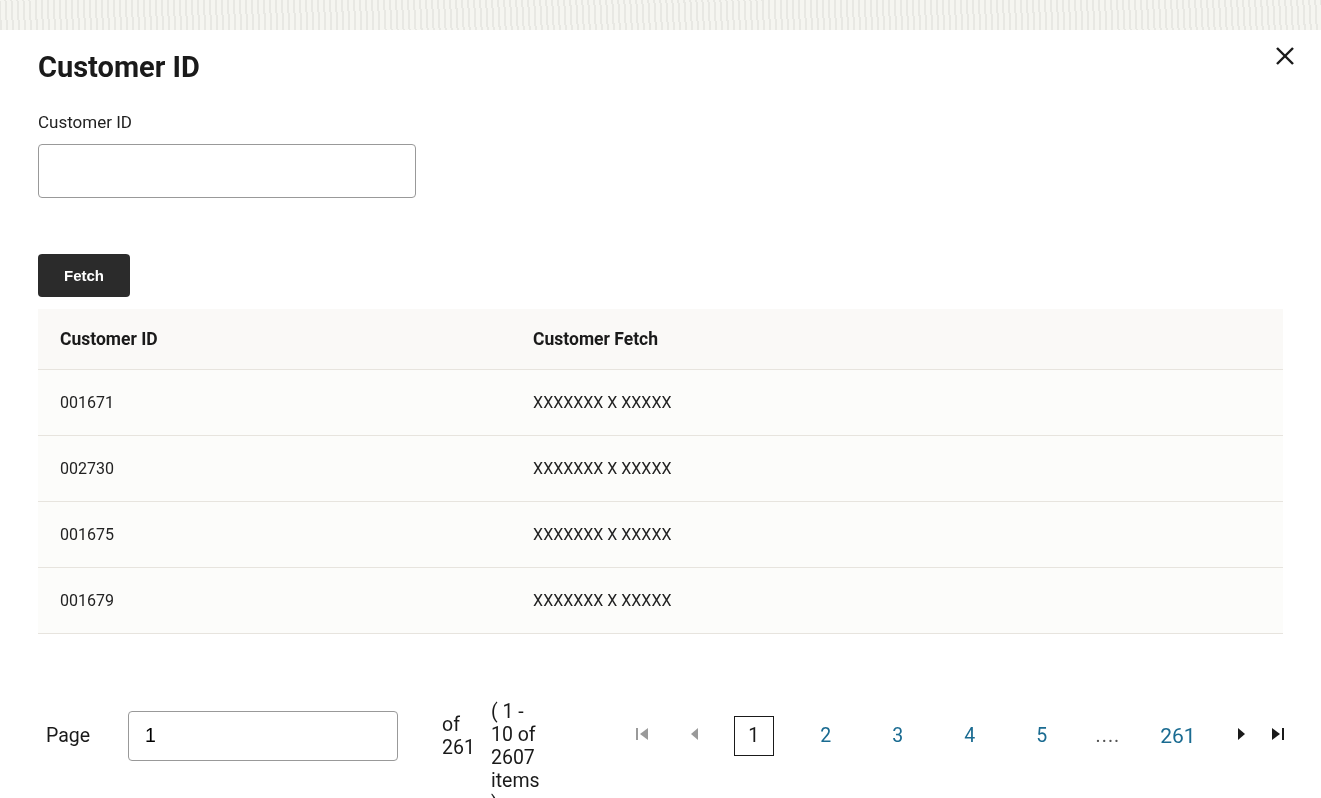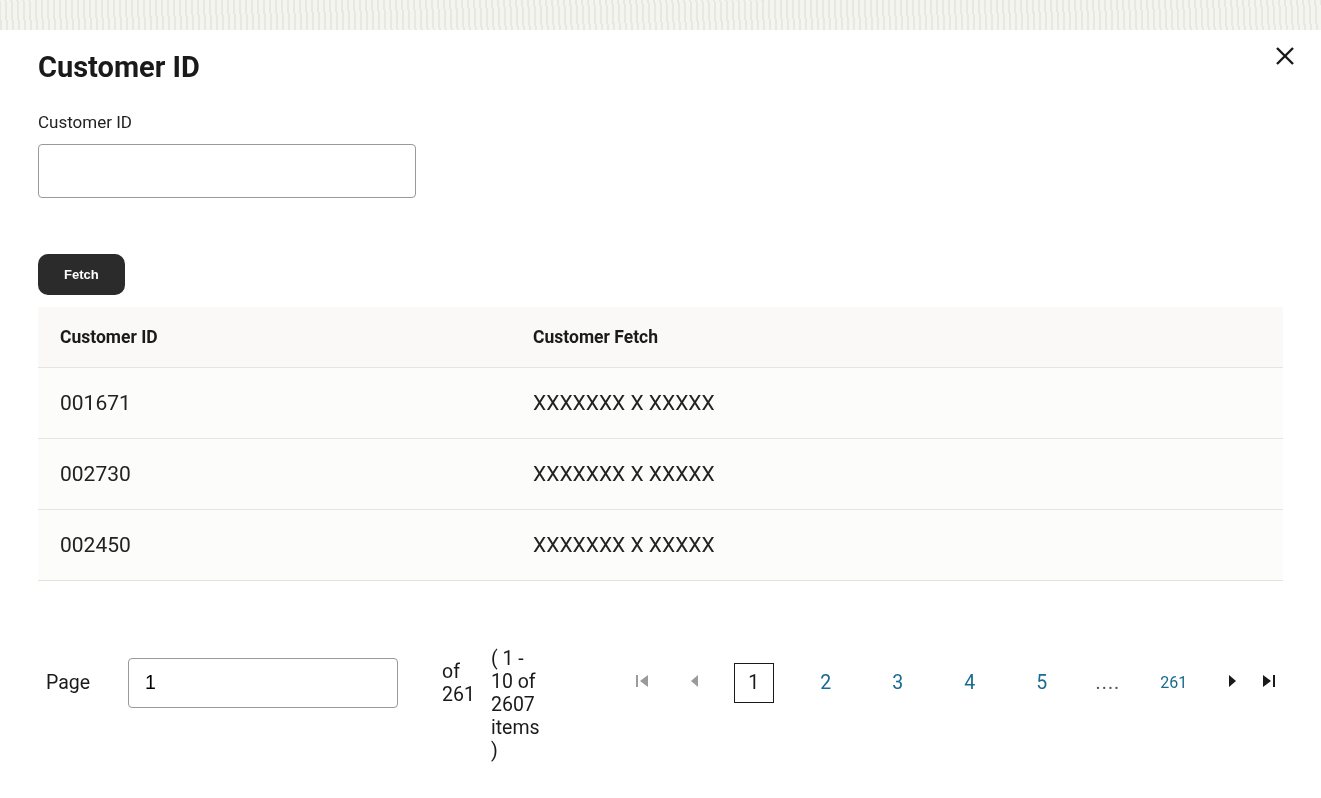--- a/index.html
+++ b/index.html
@@ -47,39 +47,39 @@
       border: 1px solid #999;
       border-radius: 4px;
       padding: 0 12px;
       font-size: 17px;
     }
     .fetch-btn {
       margin-top: 56px;
       background: #2b2b2b;
       color: #fff;
       border: none;
-      border-radius: 10px;
+      border-radius: 4px;
       padding: 13px 26px;
-      font-size: 13px;
+      font-size: 15px;
       font-weight: 600;
       cursor: pointer;
     }
     .table-wrap { margin-top: 12px; }
     table { width: 100%; border-collapse: collapse; }
     thead th {
       text-align: left;
       font-size: 17.5px;
       font-weight: 700;
       color: #1a1a1a;
       padding: 20px 22px;
       background: #faf9f7;
       border-bottom: 1px solid #e7e4de;
     }
     tbody td {
-      font-size: 21px;
+      font-size: 16px;
       color: #222;
       padding: 23px 22px;
       border-bottom: 1px solid #e7e4de;
       background: #fcfcfa;
     }
     thead th:first-child, tbody td:first-child { width: 38%; }
 
     .pagination {
       display: flex;
       align-items: center;
@@ -125,21 +125,21 @@
       font-size: 19.5px;
       margin: 0 8px;
       cursor: pointer;
     }
     .page-cell.current {
       border: 1px solid #1a1a1a;
       color: #1a1a1a;
     }
     .page-cell.link { color: #1a6b91; }
     .page-dots { color: #555; margin: 0 10px; font-size: 19.5px; letter-spacing: 1px;}
-    .page-last { color: #1a6b91; margin: 9px 14px; font-size: 16px; cursor: pointer; }
+    .page-last { color: #1a6b91; margin: 9px 14px; font-size: 21px; cursor: pointer; }
     .nav-right { display:flex; align-items:center; margin-left:auto;}
     .spacer-left { margin-left: 6px; }
   </style>
 </head>
 <body>
 
 <div class="top-texture"></div>
 
 <button class="close-btn">
   <span>
@@ -171,21 +171,25 @@
       <tbody>
         <tr>
           <td>001671</td>
           <td>XXXXXXX X XXXXX</td>
         </tr>
         <tr>
           <td>002730</td>
           <td>XXXXXXX X XXXXX</td>
         </tr>
         <tr>
-          <td>002450</td>
+          <td>001675</td>
+          <td>XXXXXXX X XXXXX</td>
+        </tr>
+        <tr>
+          <td>001679</td>
           <td>XXXXXXX X XXXXX</td>
         </tr>
       </tbody>
     </table>
   </div>
 
   <div class="pagination">
     <span class="pg-label">Page</span>
     <input class="pg-input" type="text" value="1" style="">
     <span class="pg-of">of 261</span>

